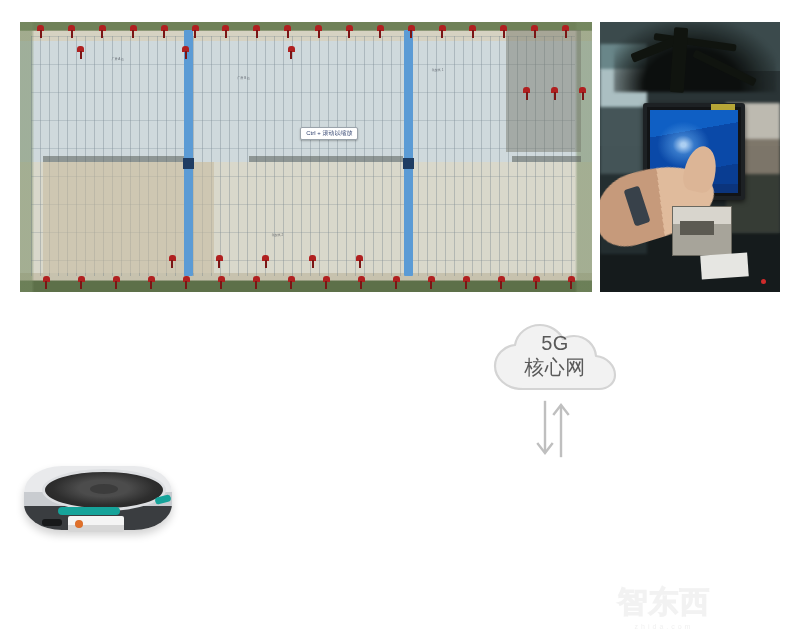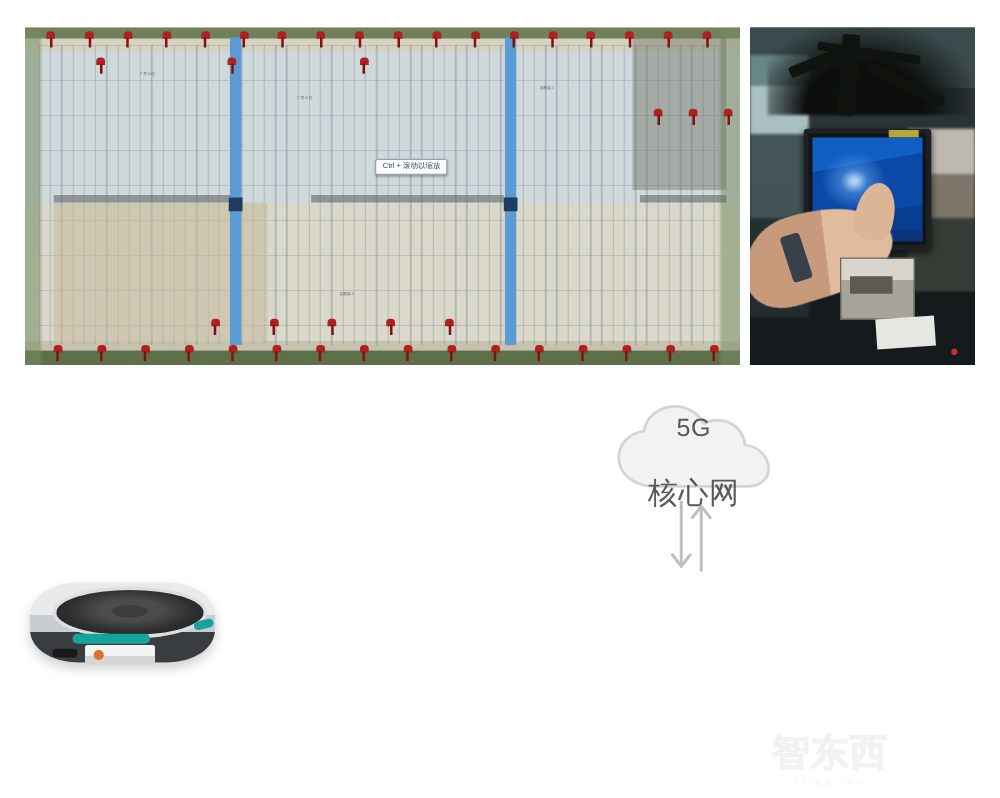--- a/index.html
+++ b/index.html
@@ -309,21 +309,21 @@
   .cloud-wrap svg { display: block; }
   .cloud-text {
     position: absolute;
     left: 0; right: 0; top: 9px;
     text-align: center;
     font-size: 20px;
     line-height: 24px;
     color: #595959;
     letter-spacing: .5px;
   }
-  .cloud-text .l2 { font-size: 24px; margin-top: 28px; }
+  .cloud-text .l2 { font-size: 20px; }
 
   
   .vert-arrows {
     position: absolute;
     left: 532px;
     top: 96px;
     width: 42px;
     height: 58px;
   }
 

